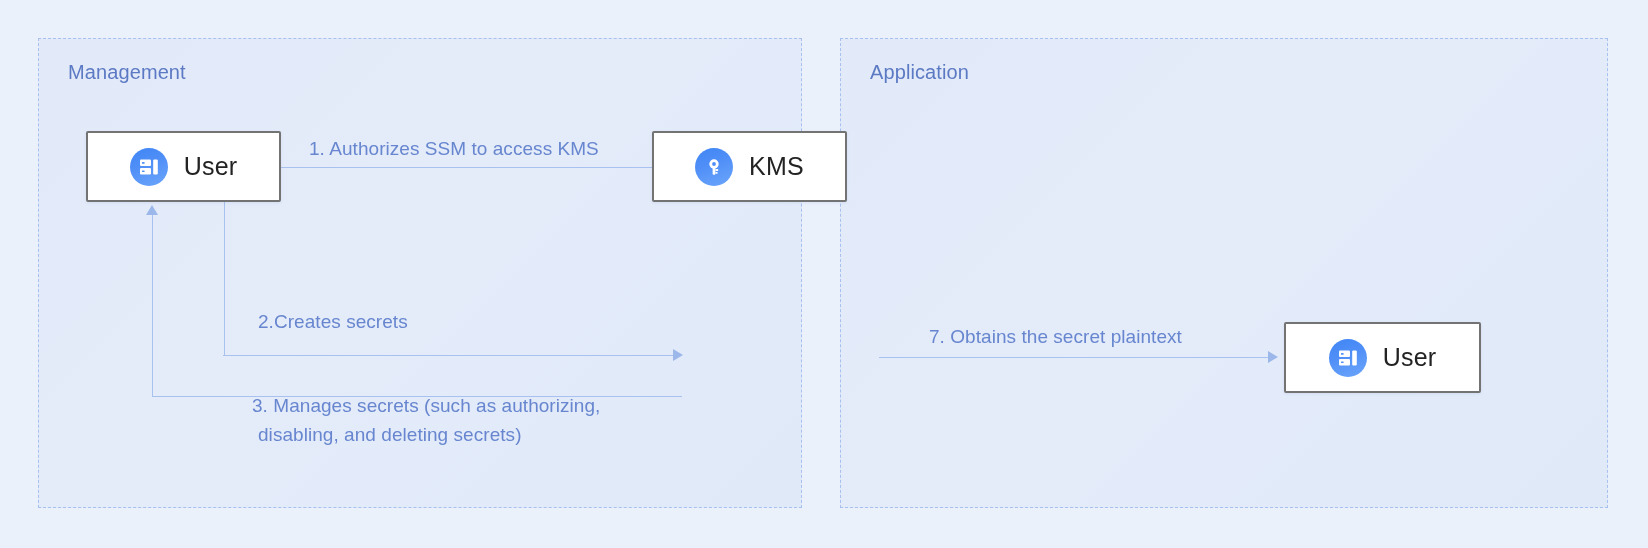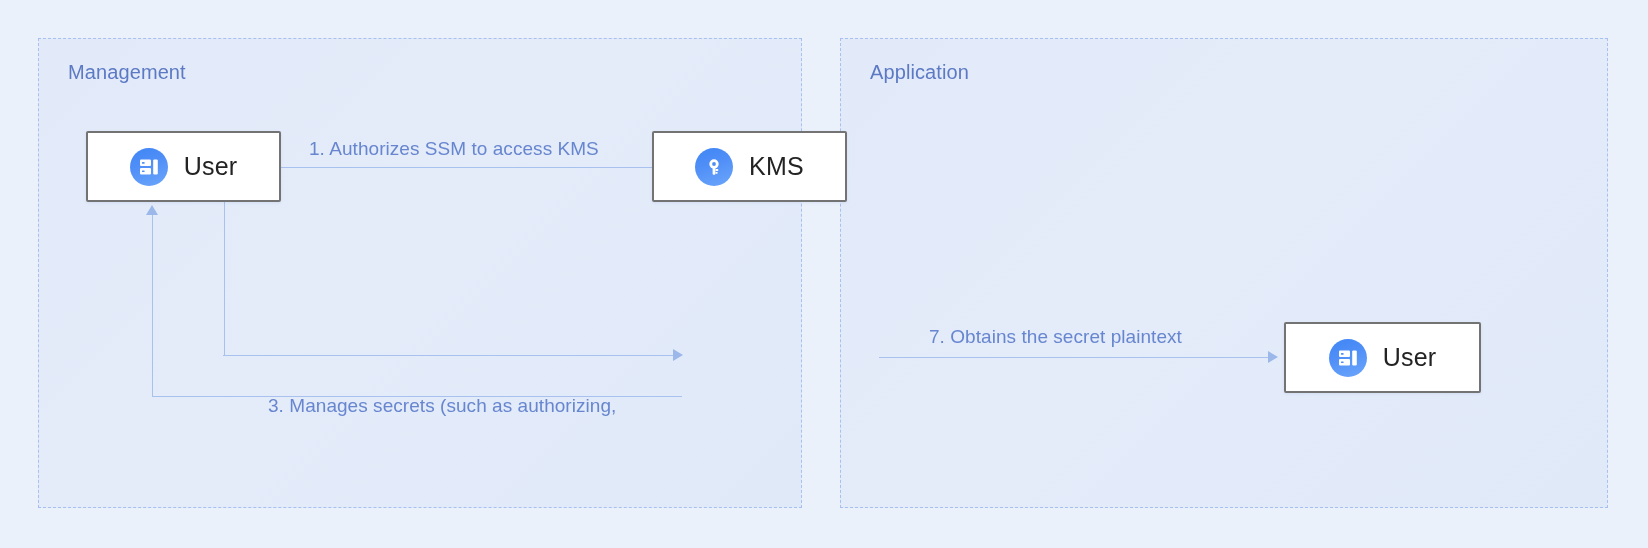--- a/index.html
+++ b/index.html
@@ -113,25 +113,27 @@
   <div class="zone" style="left:840px; top:38px; width:768px; height:470px;"></div>
   <div class="zone-label" style="left:870px; top:61px;">Application</div>
 
   <div class="line-h" style="left:280px; top:167px; width:400px;"></div>
   <div class="arrow-r" style="left:672px; top:161px;"></div>
   <div class="edge-label" style="left:309px; top:134px;">1. Authorizes SSM to access KMS</div>
 
   <div class="line-v" style="left:224px; top:202px; height:154px;"></div>
   <div class="line-h" style="left:223px; top:355px; width:458px;"></div>
   <div class="arrow-r" style="left:673px; top:349px;"></div>
+  <div class="edge-label" style="left:258px; top:307px;">2.Creates secrets</div>
 
   <div class="line-h" style="left:152px; top:396px; width:530px;"></div>
   <div class="line-v" style="left:152px; top:214px; height:183px;"></div>
   <div class="arrow-u" style="left:146px; top:205px;"></div>
-  <div class="edge-label" style="left:268px; top:391px;">3. Manages secrets (such as authorizing,</div>
+  <div class="edge-label" style="left:252px; top:391px;">3. Manages secrets (such as authorizing,</div>
+  <div class="edge-label" style="left:258px; top:420px;">disabling, and deleting secrets)</div>
 
   <div class="line-h" style="left:879px; top:357px; width:393px;"></div>
   <div class="arrow-r" style="left:1268px; top:351px;"></div>
   <div class="edge-label" style="left:929px; top:322px;">7. Obtains the secret plaintext</div>
 
   <div class="node" style="left:86px; top:131px; width:195px; height:71px;">
     <span class="node-icon">
       <svg width="22" height="22" viewBox="0 0 22 22" aria-hidden="true">
         <rect x="2" y="3.5" width="11" height="6.6" rx="1.1" fill="#ffffff"></rect>
         <rect x="2" y="11.9" width="11" height="6.6" rx="1.1" fill="#ffffff"></rect>

